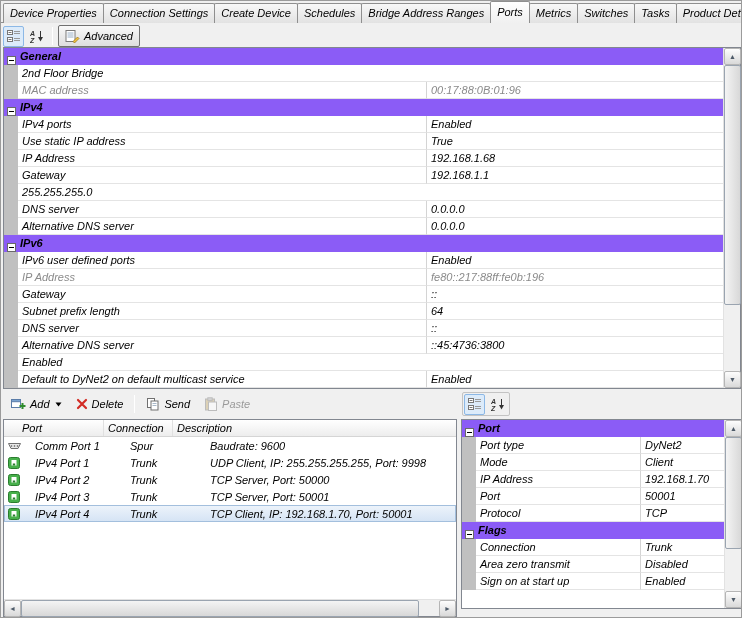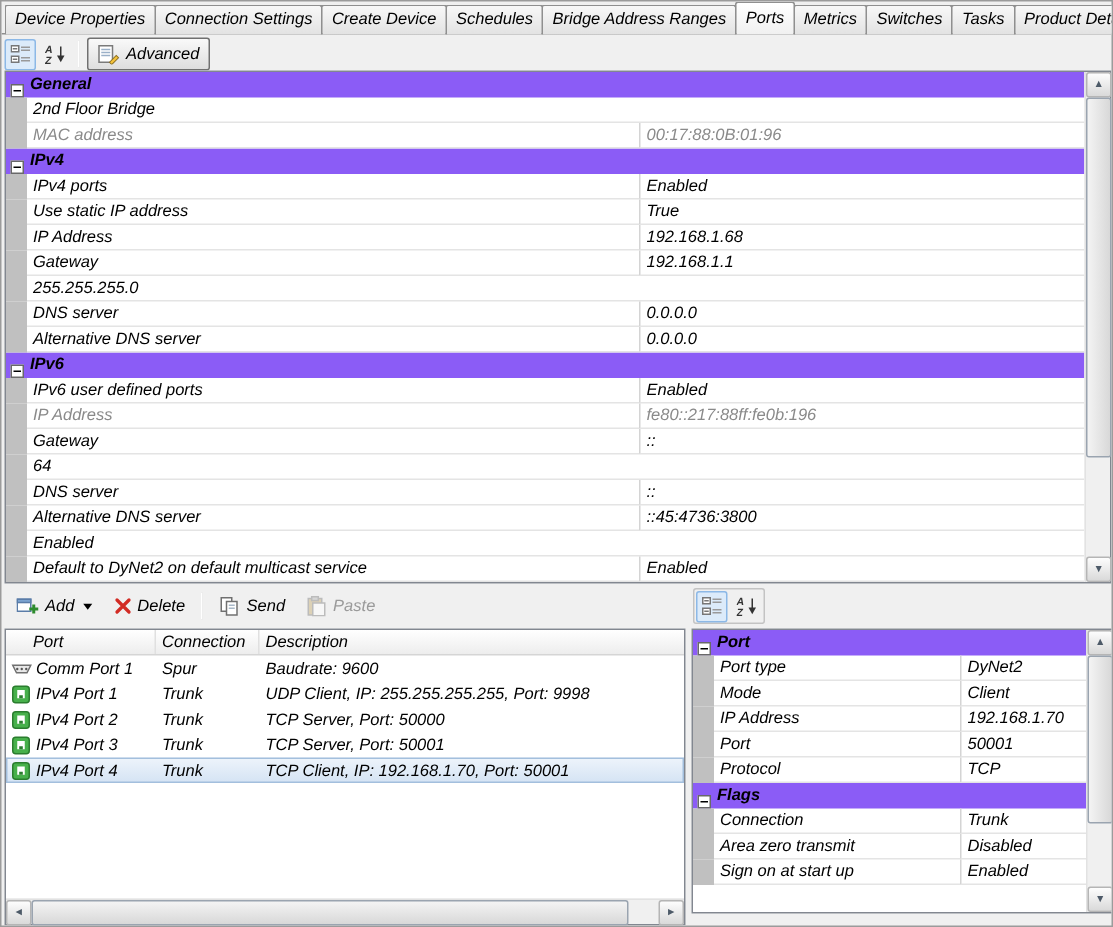--- a/index.html
+++ b/index.html
@@ -60,21 +60,21 @@
   .hscroll .sthumb{background:linear-gradient(#f4f4f4,#d8d8d8);}
 
   
   .list{position:absolute;left:2px;top:418px;width:454px;height:198px;background:#fff;border:1px solid #828790;}
   .lheader{display:flex;height:17px;background:linear-gradient(#ffffff,#ededed);border-bottom:1px solid #d5d5d5;}
   .lh{padding-left:4px;line-height:16px;border-right:1px solid #e0e0e0;white-space:nowrap;overflow:hidden;}
   .lh.c0{width:100px;padding-left:18px;}
   .lh.c1{width:69px;}
   .lh.c2{flex:1;border-right:none;}
   .lbody{position:absolute;left:0;top:17px;right:0;bottom:17px;overflow:hidden;}
-  .lrow{display:flex;height:17px;align-items:center;}
+  .lrow{display:flex;height:17px;align-items:center;gap:11px;}
   .lrow.selected{background:linear-gradient(#eef4fb,#d4e3f4);outline:1px solid #a3bfdd;outline-offset:-1px;}
   .licon{width:20px;display:flex;justify-content:center;flex:0 0 auto;}
   .lc0{width:80px;white-space:nowrap;overflow:hidden;}
   .lc1{width:69px;padding-left:4px;white-space:nowrap;overflow:hidden;}
   .lc2{flex:1;padding-left:4px;white-space:nowrap;overflow:hidden;}
 </style>
 </head>
 <body>
 
 <div class="app">
@@ -199,20 +199,21 @@
           <span class="pname">IP Address</span>
           <span class="pval">fe80::217:88ff:fe0b:196</span>
         </div>
         <div class="prow pitem">
           <span class="pstrip"></span>
           <span class="pname">Gateway</span>
           <span class="pval">::</span>
         </div>
         <div class="prow pitem">
           <span class="pstrip"></span>
+          <span class="pname">Subnet prefix length</span>
           <span class="pval">64</span>
         </div>
         <div class="prow pitem">
           <span class="pstrip"></span>
           <span class="pname">DNS server</span>
           <span class="pval">::</span>
         </div>
         <div class="prow pitem">
           <span class="pstrip"></span>
           <span class="pname">Alternative DNS server</span>

